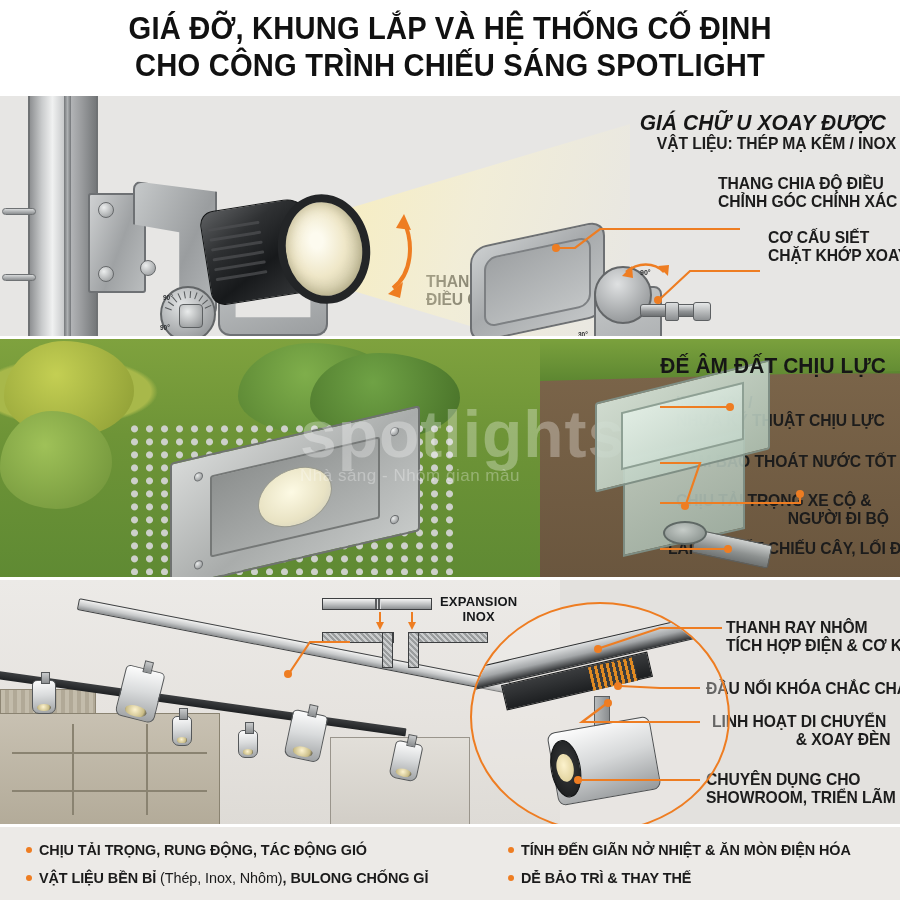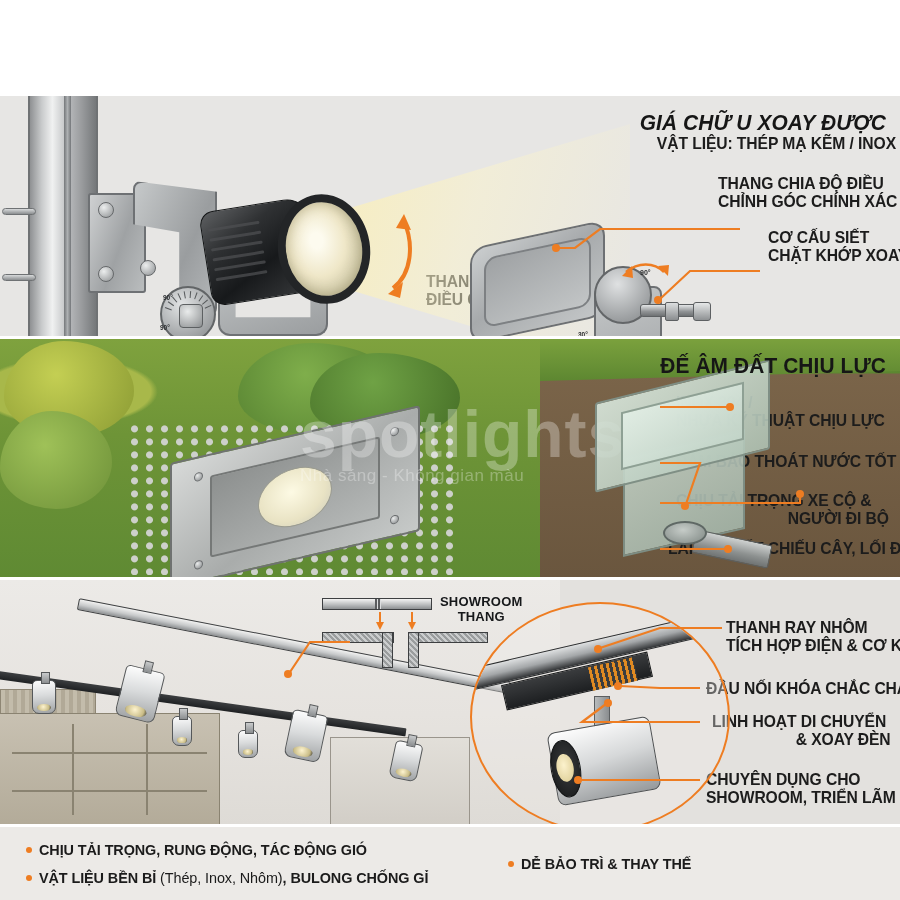--- a/index.html
+++ b/index.html
@@ -304,20 +304,24 @@
   .zc-head .cob{position:absolute;left:3px;top:22px;width:17px;height:28px;border-radius:50%;
     background:radial-gradient(ellipse at 45% 40%,#fcf2cd,#d8c88d);}
   .zc-stem{position:absolute;left:122px;top:92px;width:16px;height:34px;
     background:linear-gradient(90deg,#b8bbbc,#8a8d8f);border:1px solid #5b5e60;}
 </style>
 </head>
 <body>
 
 <div class="page">
 
+  <div class="header">
+    <div class="line">GIÁ ĐỠ, KHUNG LẮP VÀ HỆ THỐNG CỐ ĐỊNH</div>
+    <div class="line">CHO CÔNG TRÌNH CHIẾU SÁNG SPOTLIGHT</div>
+  </div>
 
   <div class="section" id="sec1">
 
     <div class="pole"></div>
     <div class="polebolt" style="left:2px;  top:112px;"></div>
     <div class="polebolt" style="left:2px;  top:178px;"></div>
     <div class="plate"></div>
     <div class="platebolt" style="left:98px;  top:106px;"></div>
     <div class="platebolt" style="left:98px;  top:170px;"></div>
     <div class="platebolt" style="left:140px; top:164px;"></div>
@@ -428,21 +432,21 @@
       <div class="inner"></div>
       <div class="glow"></div>
       <div class="scr" style="left:22px;  top:14px;"></div>
       <div class="scr" style="left:218px; top:14px;"></div>
       <div class="scr" style="left:22px;  top:102px;"></div>
       <div class="scr" style="left:218px; top:102px;"></div>
     </div>
 
     <div class="watermark">
       <span>spotlights</span>
-      <small>Nhà sáng - Không gian màu</small>
+      <small>Nhà sáng - Nhôm gian màu</small>
     </div>
 
     <div class="pit-wrap">
       <div class="pitbody"></div>
       <div class="glasslid">
         <div class="frame"></div>
       </div>
       <div class="drainhole"></div>
       <div class="pipe"></div>
     </div>
@@ -517,22 +521,22 @@
       <div class="exprail" style="left:86px;top:38px; width:80px;"></div>
       <div class="expvert" style="left:60px;top:38px; height:36px;"></div>
       <div class="expvert" style="left:86px;top:38px; height:36px;"></div>
       <svg class="leadsvg" width="200" height="72">
         <path d="M58 18 L 58 30" stroke="#ee7d22" stroke-width="2" fill="none"></path>
         <polygon points="58,36 54,28 62,28" fill="#ee7d22"></polygon>
         <path d="M90 18 L 90 30" stroke="#ee7d22" stroke-width="2" fill="none"></path>
         <polygon points="90,36 86,28 94,28" fill="#ee7d22"></polygon>
       </svg>
       <div class="exptxt">
-        <div>SHOWROOM</div>
-        <div style="text-align:center;">THANG</div>
+        <div>EXPANSION</div>
+        <div style="text-align:center;">INOX</div>
       </div>
     </div>
 
     <div class="zoomcircle">
       <div class="zc-track"></div>
       <div class="zc-dark"></div>
       <div class="zc-conn"></div>
       <div class="zc-stem"></div>
       <div class="zc-head">
         <div class="ring"></div>
@@ -578,18 +582,22 @@
         <span class="foottext">CHỊU TẢI TRỌNG, RUNG ĐỘNG, TÁC ĐỘNG GIÓ</span>
       </div>
       <div class="footrow">
         <span class="bullet"></span>
         <span class="foottext"><span>VẬT LIỆU BỀN BỈ </span><span class="thin">(Thép, Inox, Nhôm)</span><span>, BULONG CHỐNG GỈ</span></span>
       </div>
     </div>
     <div class="footcol right" style="width:410px;">
       <div class="footrow">
         <span class="bullet"></span>
+        <span class="foottext">TÍNH ĐẾN GIÃN NỞ NHIỆT &amp; ĂN MÒN ĐIỆN HÓA</span>
+      </div>
+      <div class="footrow">
+        <span class="bullet"></span>
         <span class="foottext">DỄ BẢO TRÌ &amp; THAY THẾ</span>
       </div>
     </div>
   </div>
 
 </div>
 
 </body></html>

